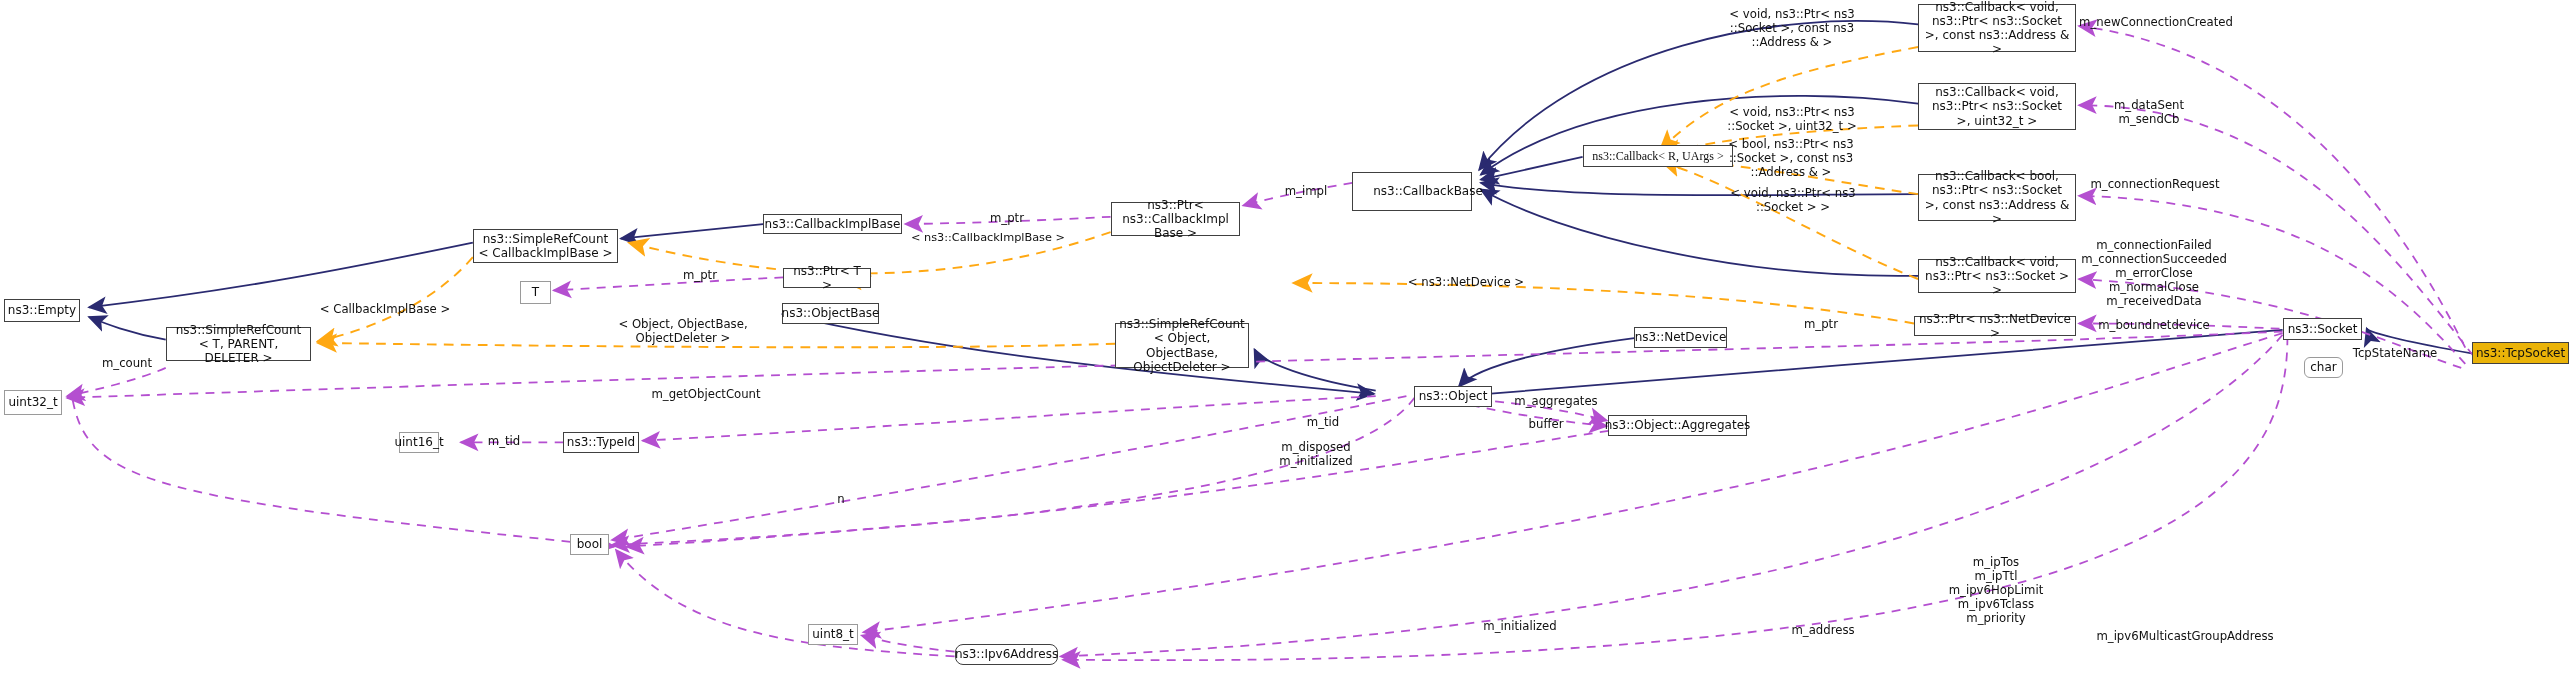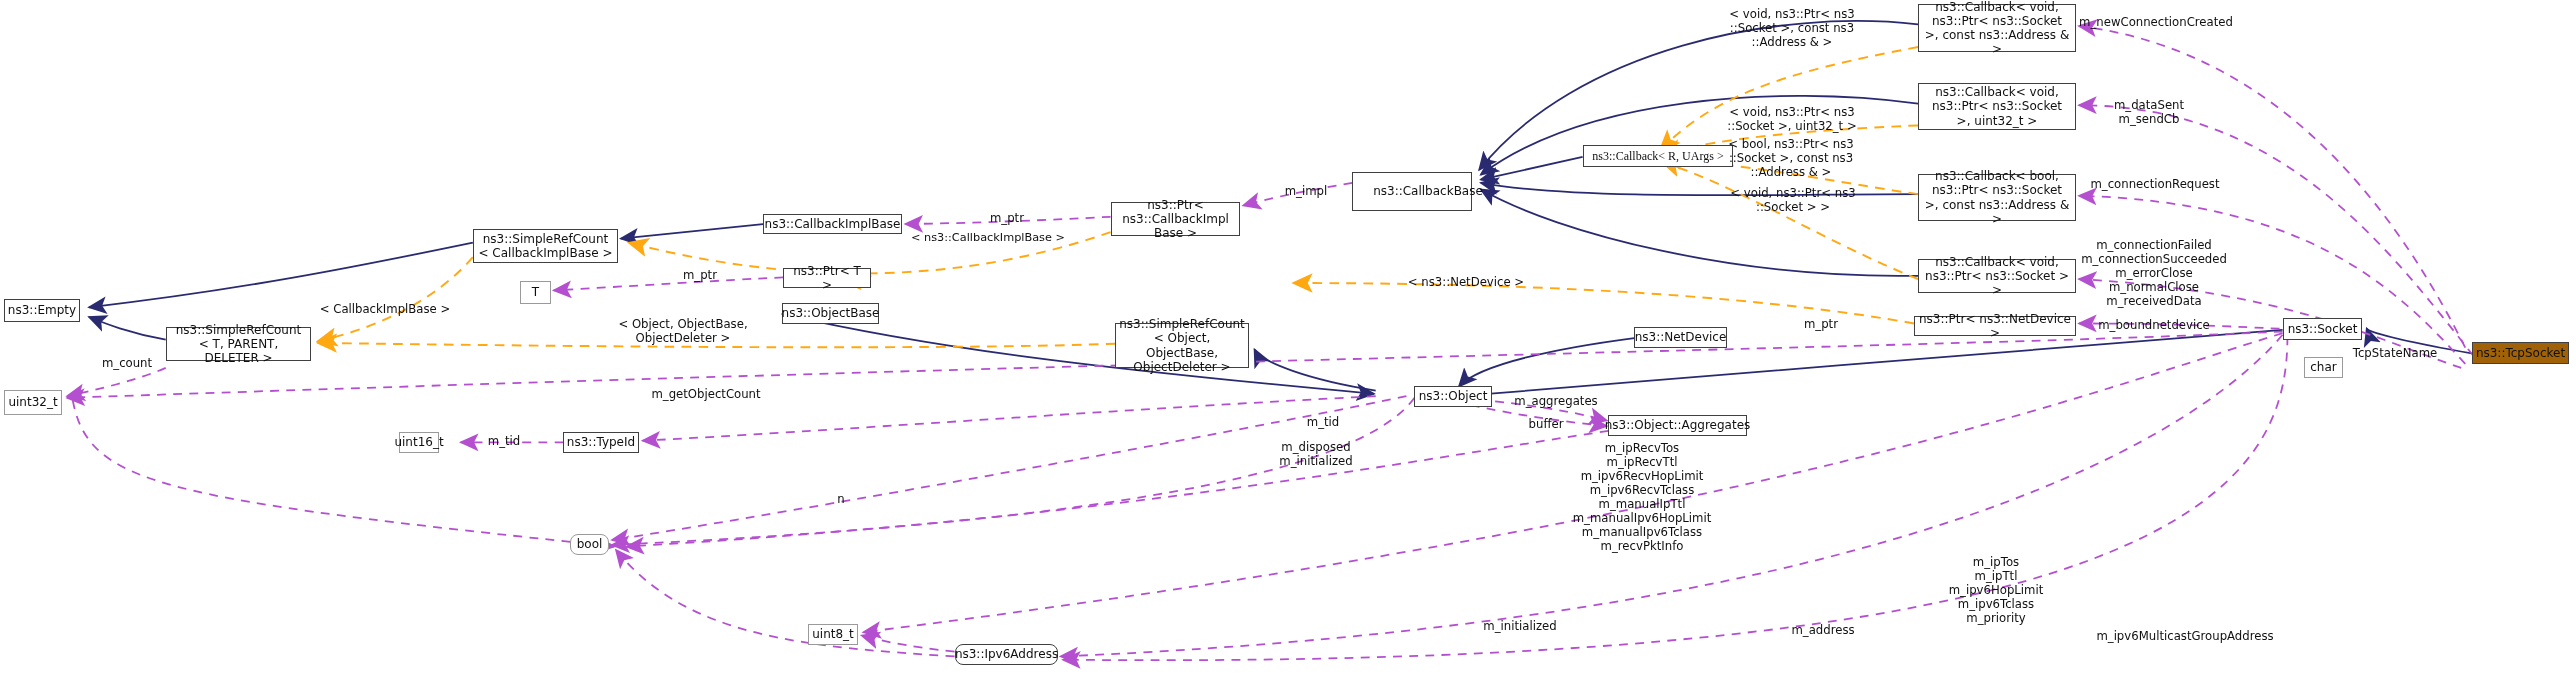--- a/index.html
+++ b/index.html
@@ -22,21 +22,21 @@
     text-align:center;
     line-height:1.18;
     display:flex;
     align-items:center;
     justify-content:center;
     white-space:pre-line;
     padding:1.6px 4px;
     font-size:12px;
   }
   .node.thin{border:0.8px solid #9a9a9a;}
-  .node.highlight{background:#a16207;border:1.2px solid #404040;}
+  .node.highlight{background:#eab308;border:1.2px solid #404040;}
   .edge-label{
     position:absolute;
     color:#101010;
     font-size:11.7px;
     line-height:1.2;
     text-align:center;
     white-space:pre-line;
     transform:translate(-50%,-50%);
   }
   .edge-label.small{font-size:11.3px;}
@@ -140,25 +140,25 @@
 &lt; T, PARENT, DELETER &gt;</div>
   <div class="node" style="left:782px;top:303px;width:97px;height:21px;">ns3::ObjectBase</div>
   <div class="node" style="left:1115px;top:323px;width:134px;height:45px;">ns3::SimpleRefCount
 &lt; Object, ObjectBase,
 ObjectDeleter &gt;</div>
   <div class="node" style="left:1414px;top:386px;width:78px;height:21px;">ns3::Object</div>
   <div class="node" style="left:1634px;top:327px;width:93px;height:21px;">ns3::NetDevice</div>
   <div class="node" style="left:1608px;top:415px;width:139px;height:21px;">ns3::Object::Aggregates</div>
   <div class="node" style="left:2283px;top:318px;width:79px;height:22px;">ns3::Socket</div>
   <div class="node highlight" style="left:2472px;top:342px;width:97px;height:22px;">ns3::TcpSocket</div>
-  <div class="node thin" style="left:2304px;top:357px;width:39px;height:21px;">char</div>
+  <div class="node thin" style="left:2304px;top:357px;width:39px;height:21px;border-radius:6px;">char</div>
   <div class="node thin" style="left:4px;top:390px;width:58px;height:25px;">uint32_t</div>
   <div class="node thin" style="left:399px;top:432px;width:40px;height:21px;">uint16_t</div>
   <div class="node" style="left:563px;top:432px;width:76px;height:21px;">ns3::TypeId</div>
-  <div class="node thin" style="left:570px;top:534px;width:39px;height:21px;border-radius:8px;">bool</div>
+  <div class="node thin" style="left:570px;top:534px;width:39px;height:21px;">bool</div>
   <div class="node thin" style="left:808px;top:624px;width:50px;height:21px;">uint8_t</div>
   <div class="node" style="left:955px;top:644px;width:103px;height:21px;border-radius:8px;">ns3::Ipv6Address</div>
 
   <div class="edge-label" style="left:1792px;top:27.5px;">&lt; void, ns3::Ptr&lt; ns3
 ::Socket &gt;, const ns3
 ::Address &amp; &gt;</div>
   <div class="edge-label" style="left:1792px;top:119px;">&lt; void, ns3::Ptr&lt; ns3
 ::Socket &gt;, uint32_t &gt;</div>
   <div class="edge-label" style="left:1791px;top:158px;">&lt; bool, ns3::Ptr&lt; ns3
 ::Socket &gt;, const ns3
@@ -186,28 +186,20 @@
   <div class="edge-label" style="left:1821px;top:324px;">m_ptr</div>
   <div class="edge-label" style="left:2395px;top:353px;">TcpStateName</div>
   <div class="edge-label" style="left:127px;top:363px;">m_count</div>
   <div class="edge-label" style="left:706px;top:394px;">m_getObjectCount</div>
   <div class="edge-label" style="left:1323px;top:422px;">m_tid</div>
   <div class="edge-label" style="left:504px;top:441px;">m_tid</div>
   <div class="edge-label" style="left:1316px;top:454px;">m_disposed
 m_initialized</div>
   <div class="edge-label" style="left:1556px;top:401px;">m_aggregates</div>
   <div class="edge-label" style="left:1546px;top:424px;">buffer</div>
-  <div class="edge-label" style="left:1642px;top:497px;">m_ipRecvTos
-m_ipRecvTtl
-m_ipv6RecvHopLimit
-m_ipv6RecvTclass
-m_manualIpTtl
-m_manualIpv6HopLimit
-m_manualIpv6Tclass
-m_recvPktInfo</div>
   <div class="edge-label" style="left:1996px;top:590px;">m_ipTos
 m_ipTtl
 m_ipv6HopLimit
 m_ipv6Tclass
 m_priority</div>
   <div class="edge-label" style="left:841px;top:499px;">n</div>
   <div class="edge-label" style="left:1520px;top:626px;">m_initialized</div>
   <div class="edge-label" style="left:1823px;top:630px;">m_address</div>
   <div class="edge-label" style="left:2185px;top:636px;">m_ipv6MulticastGroupAddress</div>
 

